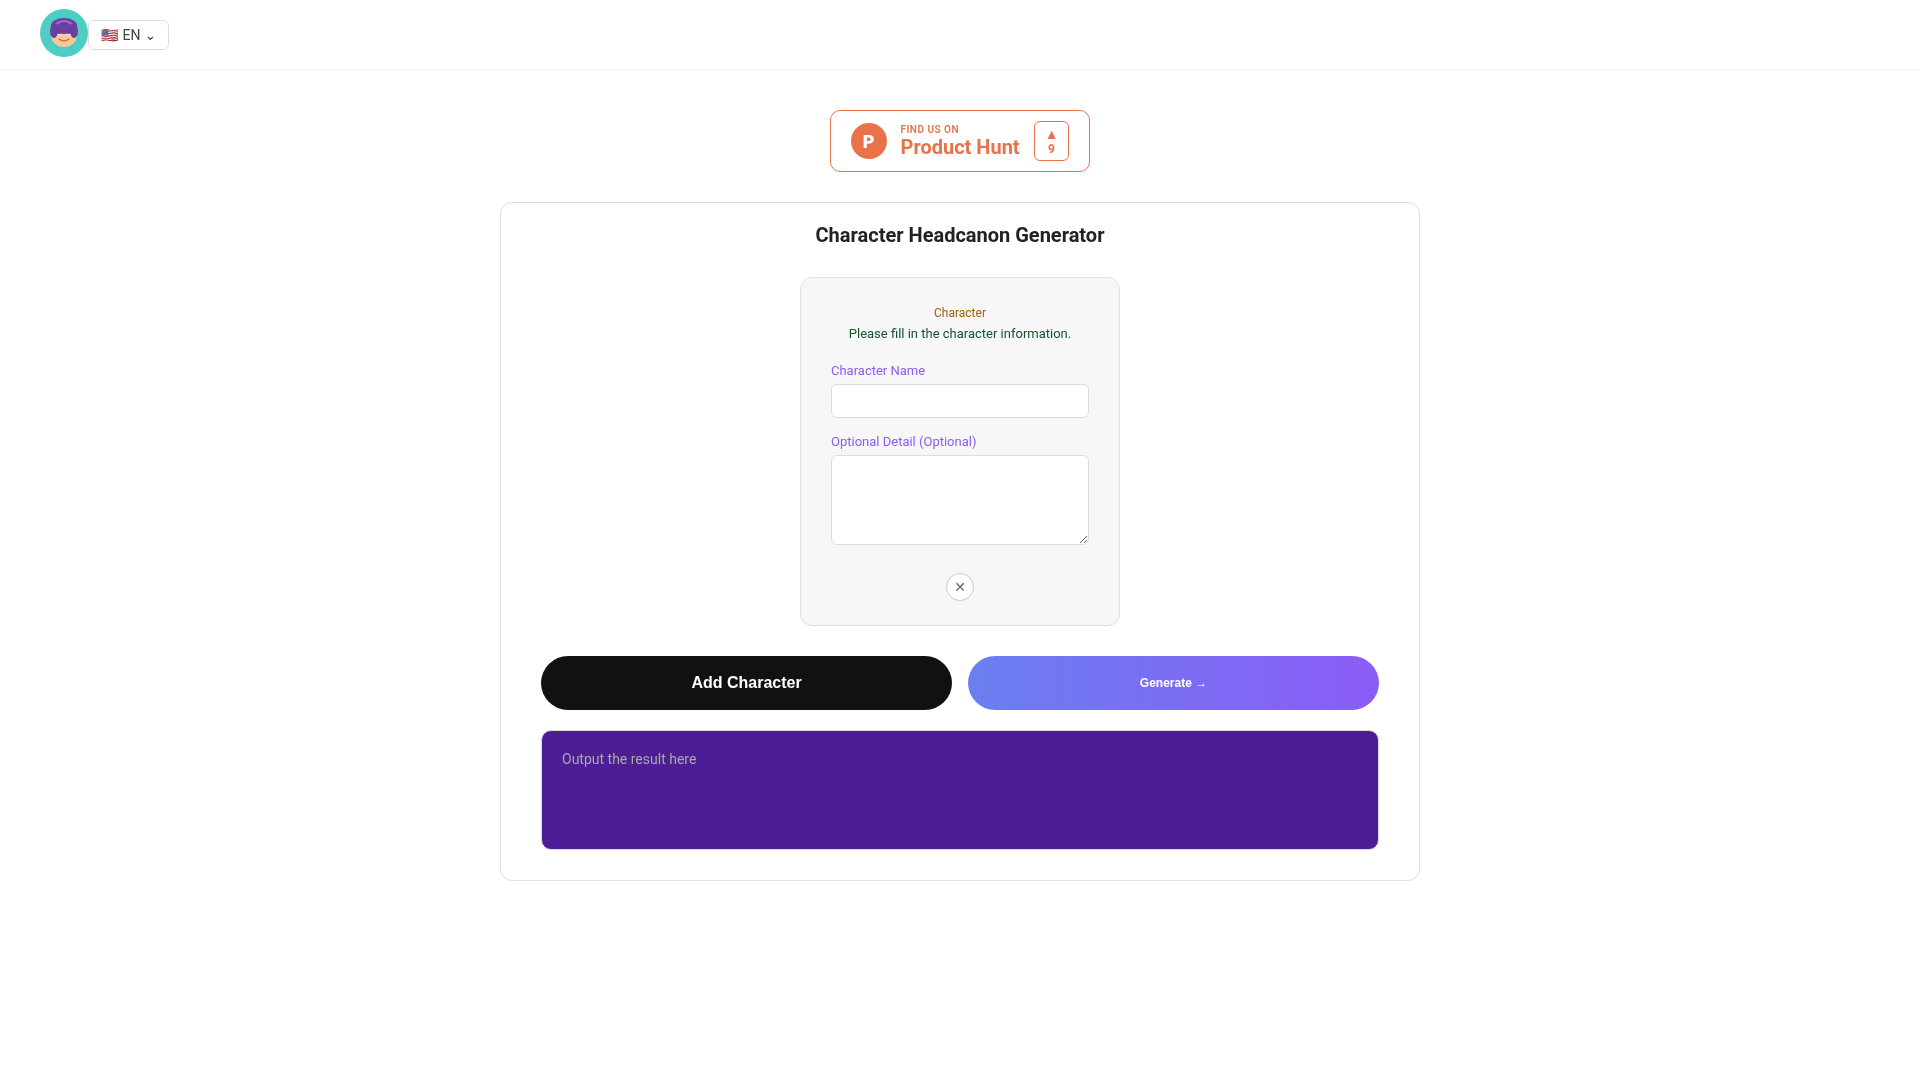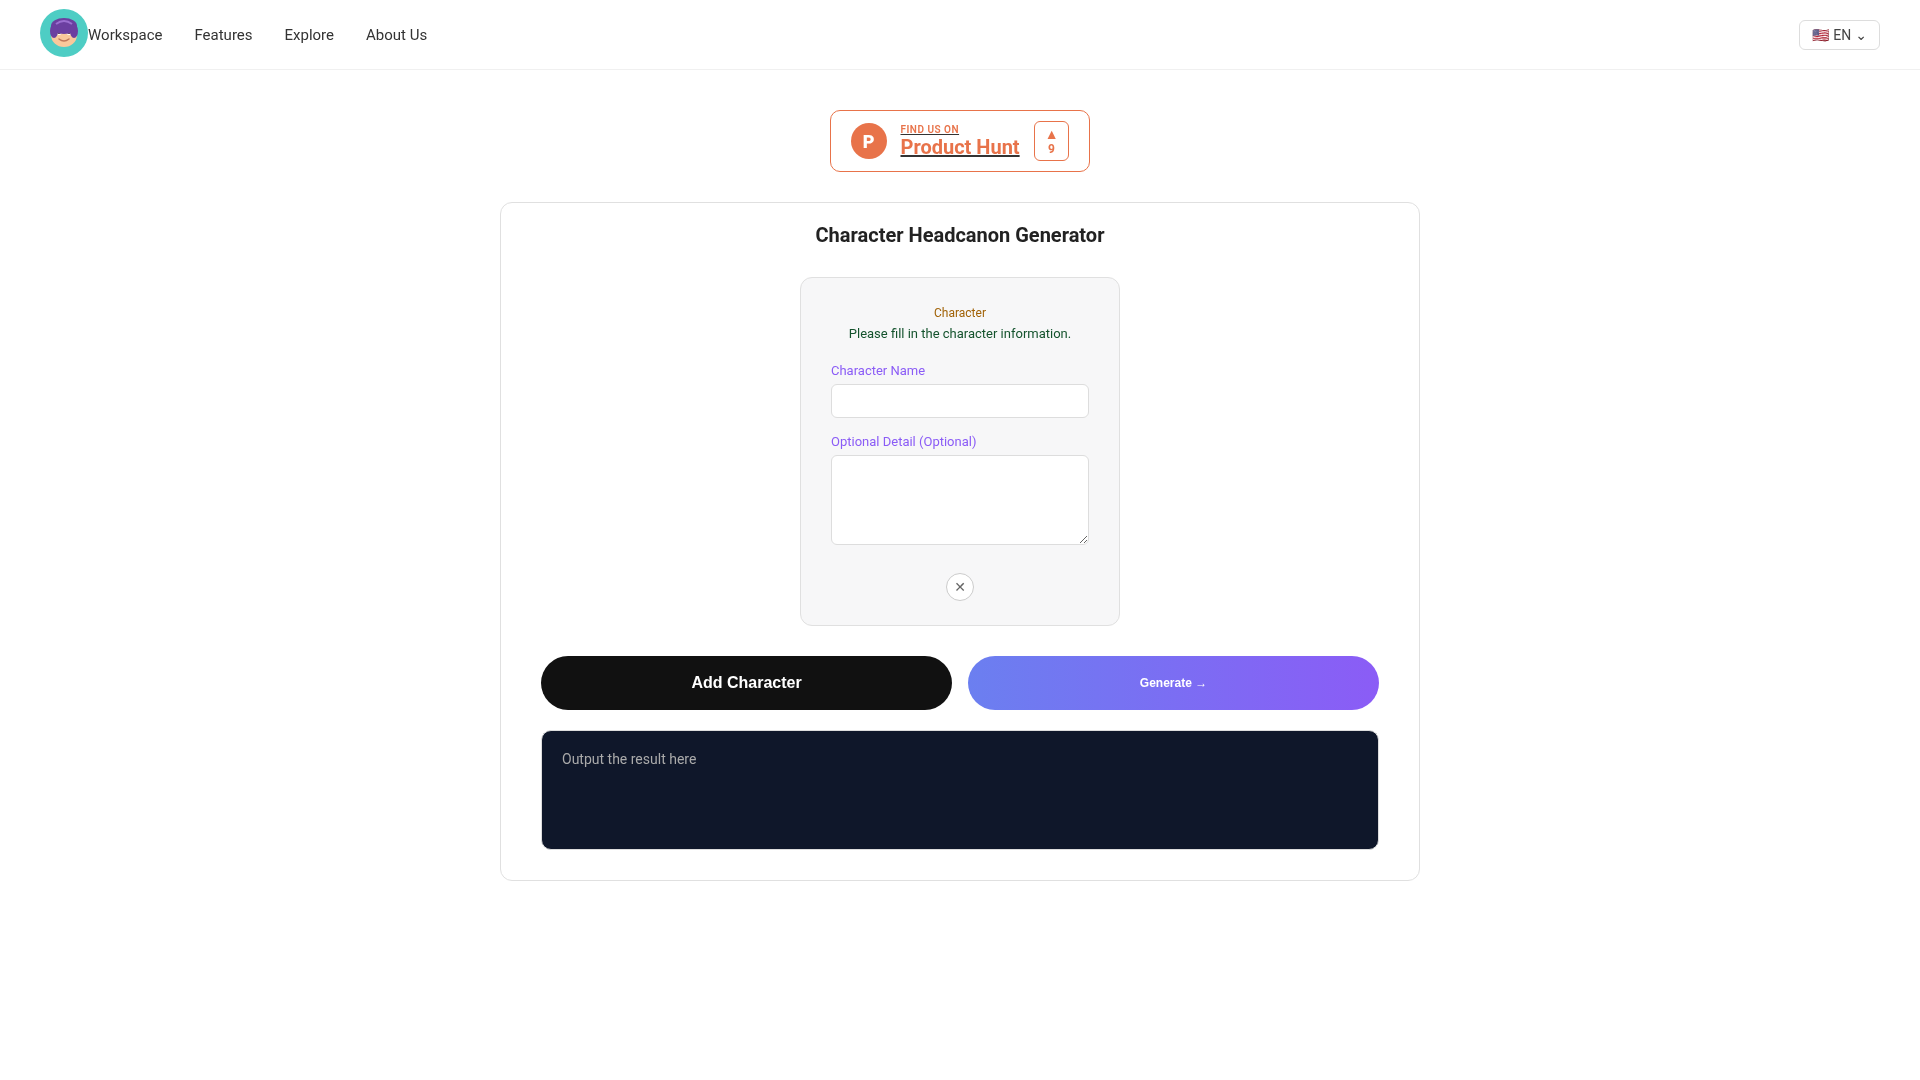--- a/index.html
+++ b/index.html
@@ -76,21 +76,20 @@
       align-items: center;
       justify-content: center;
       color: white;
       font-weight: 900;
       font-size: 18px;
     }
 
     .ph-text {
       display: flex;
       flex-direction: column;
-      text-decoration: underline;
     }
 
     .ph-find {
       font-size: 10px;
       color: #e8734a;
       letter-spacing: 0.5px;
       font-weight: 600;
     }
 
     .ph-title {
@@ -246,21 +245,21 @@
 
     
     .output-box {
       margin-top: 20px;
       border: 1px solid #ddd;
       border-radius: 10px;
       padding: 20px;
       min-height: 120px;
       font-size: 14px;
       color: #aaa;
-      background: #0f172a;
+      background: #4c1d95;
     }
 
     
     .logo-circle {
       width: 48px;
       height: 48px;
     }
   </style>
 </head>
 <body>
@@ -279,26 +278,20 @@
       <path d="M19 30 Q24 34 29 30" stroke="#c0785a" stroke-width="1.5" fill="none" stroke-linecap="round"></path>
 
       <ellipse cx="24" cy="17" rx="13" ry="8" fill="#6b3fa0"></ellipse>
       <ellipse cx="14" cy="22" rx="4" ry="7" fill="#6b3fa0"></ellipse>
       <ellipse cx="34" cy="22" rx="4" ry="7" fill="#6b3fa0"></ellipse>
 
       <path d="M16 15 Q24 9 32 15" stroke="#9b6fd0" stroke-width="2" fill="none"></path>
     </svg>
   </div>
 
-  <div class="nav-links">
-    <a class="nav-link">Workspace</a>
-    <a class="nav-link">Features</a>
-    <a class="nav-link">Explore</a>
-    <a class="nav-link">About Us</a>
-  </div>
 
   <div class="nav-lang">
     <span>🇺🇸</span>
     <span>EN</span>
     <span>⌄</span>
   </div>
 </nav>
 
 <div class="ph-banner-wrap">
   <div class="ph-banner">

